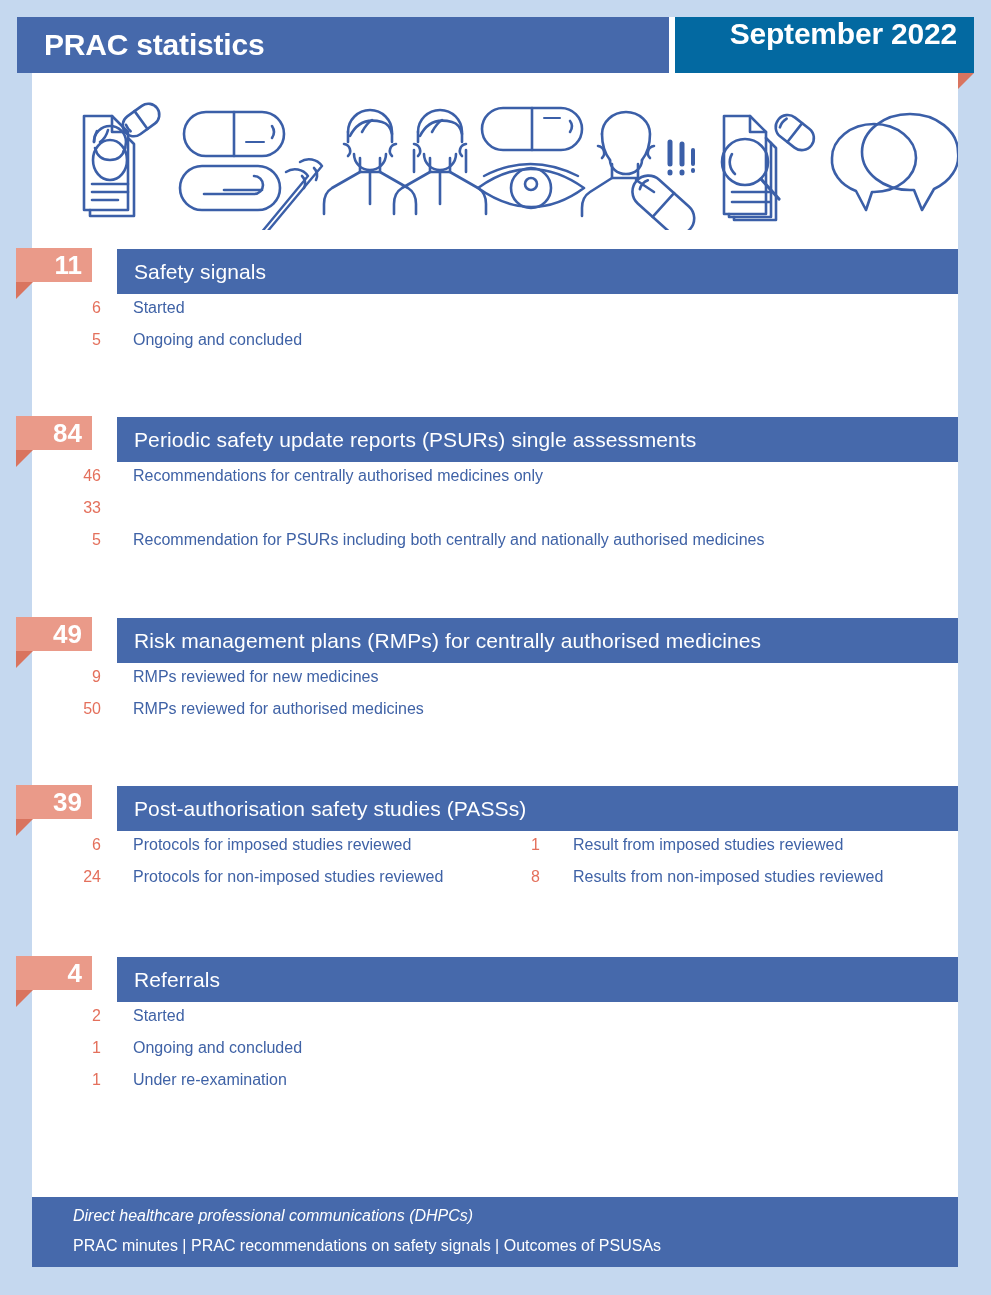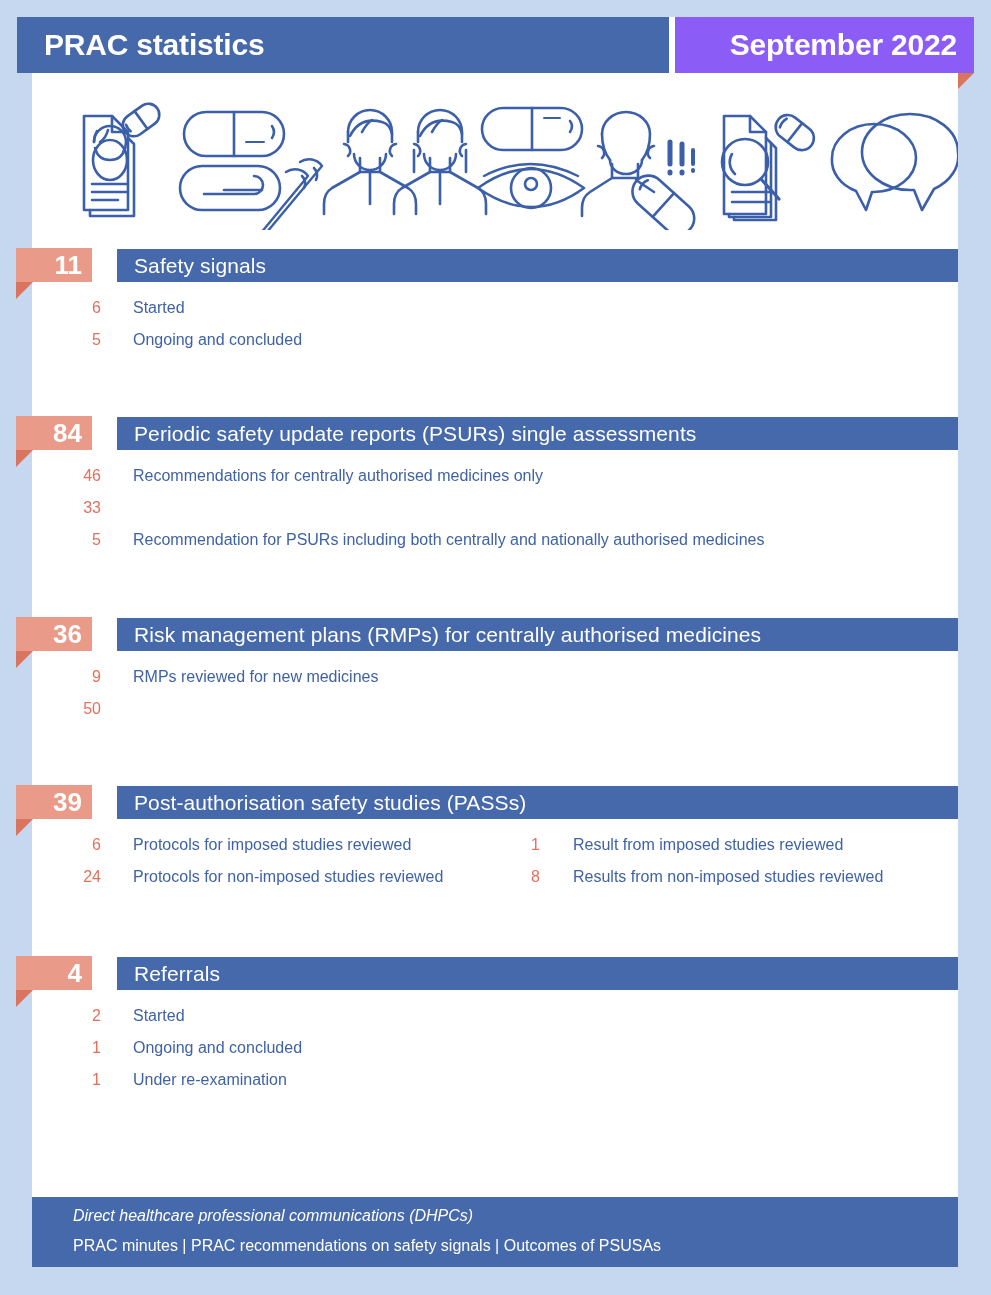--- a/index.html
+++ b/index.html
@@ -23,22 +23,22 @@
     position:absolute;left:17px;top:17px;width:652px;height:56px;
     background:#4669ab;
     display:flex;align-items:center;text-align:right;
   }
   .hdr-blue .t{
     color:#ffffff;font-size:30px;font-weight:bold;letter-spacing:-0.2px;
     margin-left:27px;
   }
   .hdr-salmon{
     position:absolute;left:675px;top:17px;width:299px;height:56px;
-    background:#8b5cf6;
-    display:flex;align-items:center;justify-content:flex-end;
+    background:#0369a1;
+    display:flex;align-items:flex-start;justify-content:flex-end;
   }
   .hdr-salmon .t{
     color:#ffffff;font-size:30px;font-weight:bold;letter-spacing:-0.2px;
     margin-right:17px;
   }
   .hdr-fold{
     position:absolute;left:958px;top:73px;width:0;height:0;
     border-top:16px solid #d9745f;
     border-right:16px solid transparent;
   }
@@ -55,21 +55,21 @@
     display:flex;align-items:center;justify-content:flex-end;
     box-sizing:border-box;padding-right:10px;
   }
   .badge span{color:#ffffff;font-size:26px;font-weight:bold;line-height:1;}
   .badge-fold{
     position:absolute;left:16px;top:34px;width:0;height:0;
     border-left:17px solid #d9745f;
     border-bottom:17px solid transparent;
   }
   .sec-bar{
-    position:absolute;left:117px;top:1px;width:841px;height:33px;
+    position:absolute;left:117px;top:1px;width:841px;height:45px;
     background:#4669ab;display:flex;align-items:center;
   }
   .sec-bar span{color:#ffffff;font-size:21px;margin-left:17px;letter-spacing:0.1px;}
 
   .rows{position:absolute;left:0;top:44px;width:991px;}
   .row{position:relative;height:32px;}
   .num{
     position:absolute;width:60px;text-align:right;
     color:#e4705c;font-size:16px;line-height:32px;
   }
@@ -269,33 +269,34 @@
       </div>
       <div class="row c1">
         <div class="num">5</div>
         <div class="lbl">Recommendation for PSURs including both centrally and nationally authorised medicines</div>
       </div>
     </div>
   </div>
 
   <div class="section" style="top:617px;">
     <div class="badge">
-      <span>36</span>
+      <span>49</span>
     </div>
     <div class="badge-fold"></div>
     <div class="sec-bar">
       <span>Risk management plans (RMPs) for centrally authorised medicines</span>
     </div>
     <div class="rows">
       <div class="row c1">
         <div class="num">9</div>
         <div class="lbl">RMPs reviewed for new medicines</div>
       </div>
       <div class="row c1">
         <div class="num">50</div>
+        <div class="lbl">RMPs reviewed for authorised medicines</div>
       </div>
     </div>
   </div>
 
   <div class="section" style="top:785px;">
     <div class="badge">
       <span>39</span>
     </div>
     <div class="badge-fold"></div>
     <div class="sec-bar">

